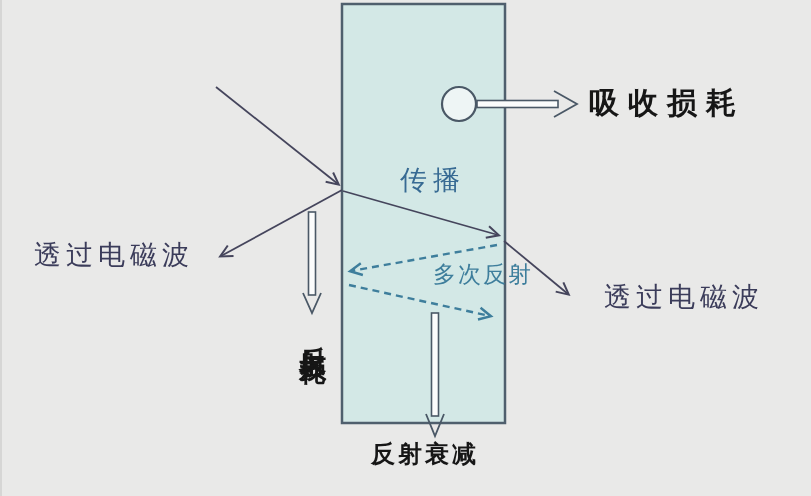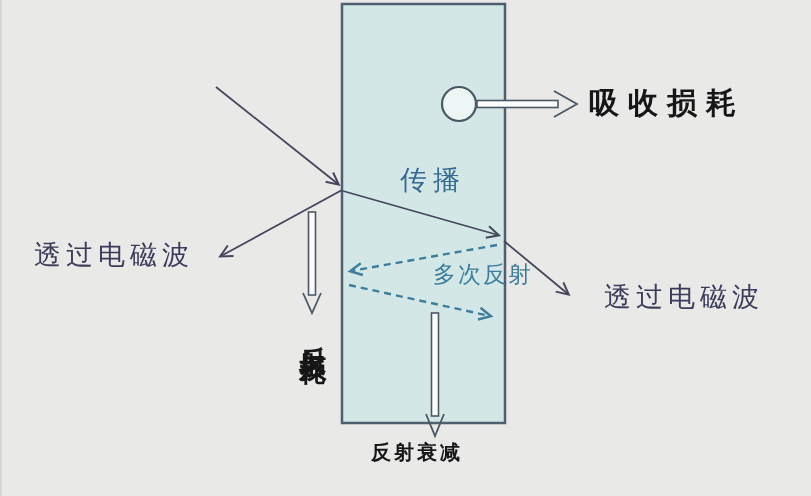--- a/index.html
+++ b/index.html
@@ -79,21 +79,21 @@
   }
   .lbl-transmitted{left:589px;top:283px;margin-left:13px;}
   .lbl-absorption{left:587px;top:86px;font-size:30px;letter-spacing:9px;}
   .lbl-reflection-loss{
     left:295px;top:324px;
     font-size:27px;
     writing-mode:vertical-rl;
     text-orientation:upright;
     letter-spacing:4px;
   }
-  .lbl-reflection-atten{left:369px;top:441px;font-size:20px;letter-spacing:3px;}
+  .lbl-reflection-atten{left:369px;top:441px;font-size:24px;letter-spacing:3px;}
 </style>
 </head>
 <body>
 
 <div class="canvas">
 
   <svg width="811" height="496" viewBox="0 0 811 496">
     <defs>
       <marker id="ah" markerWidth="18" markerHeight="18" refX="13" refY="8" orient="auto" markerUnits="userSpaceOnUse">
         <path class="mk-solid" d="M2,2 L14,8 L2,14"></path>

